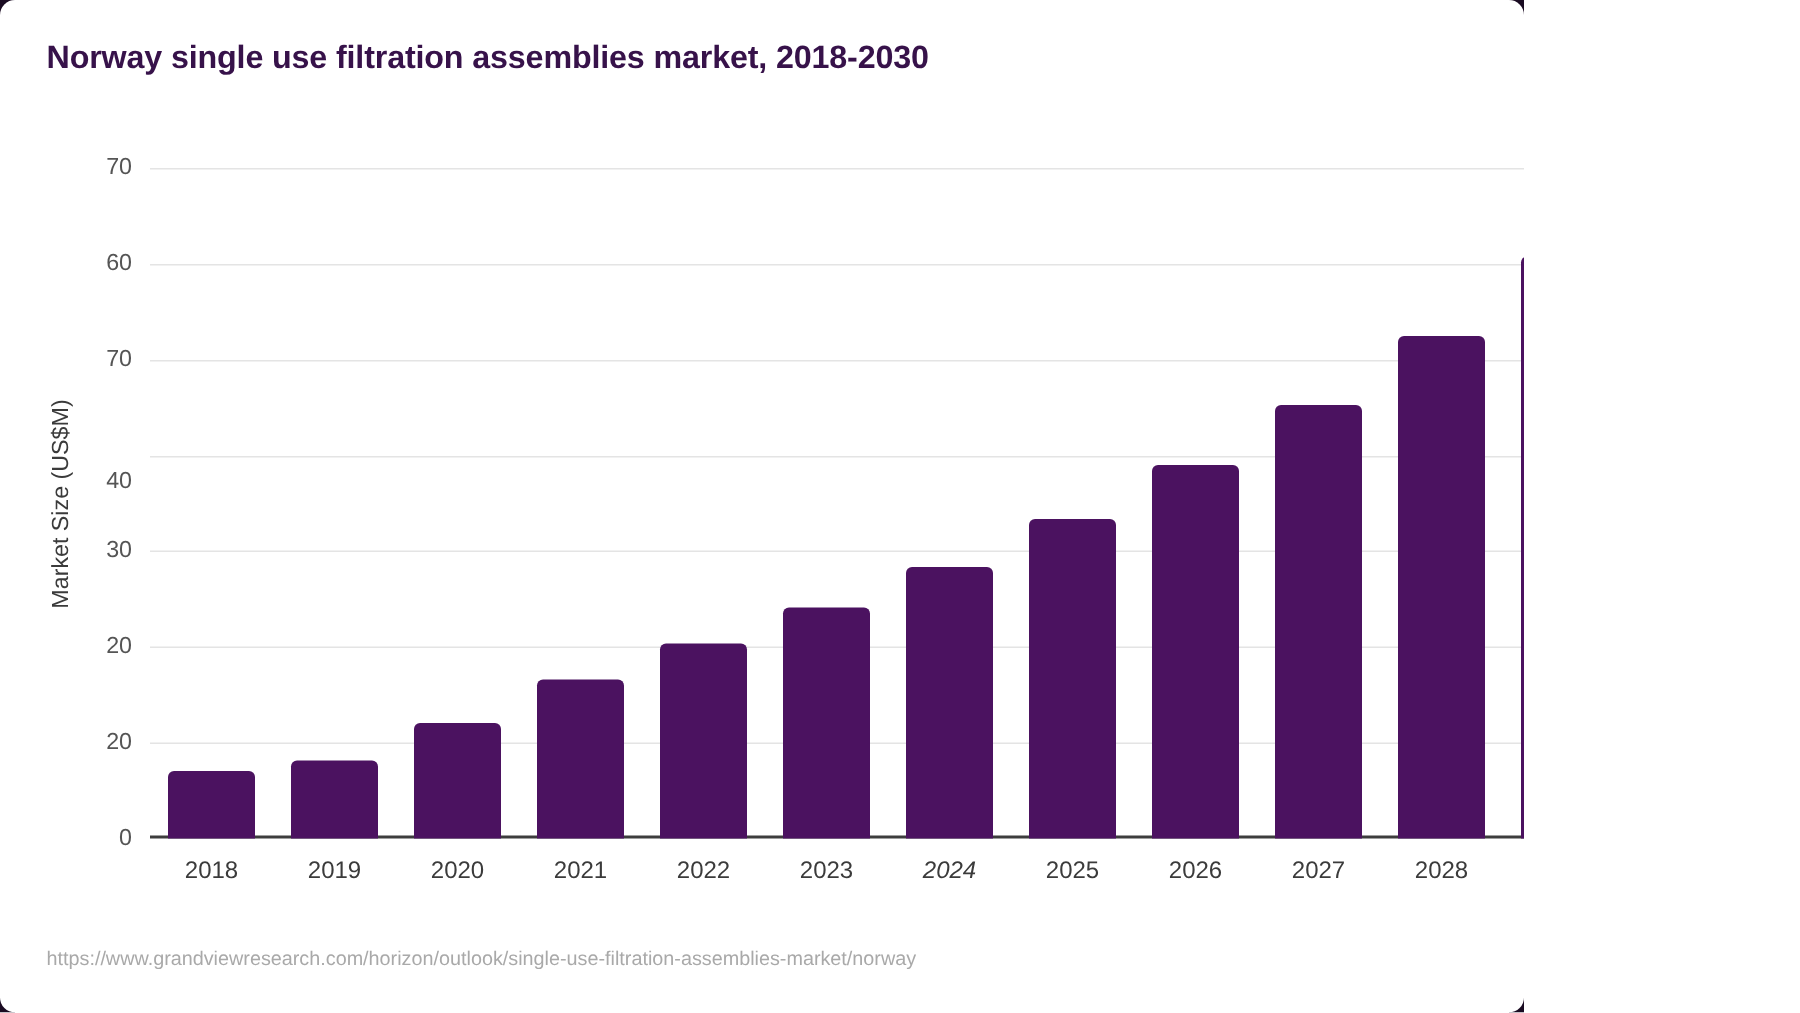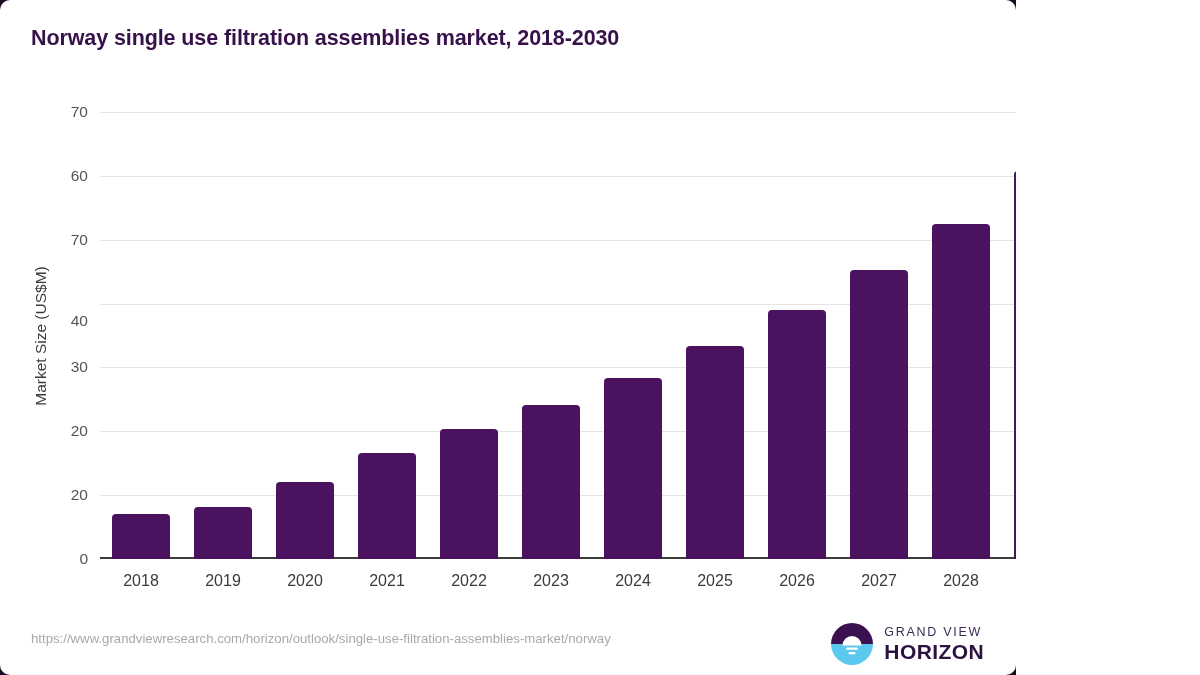--- a/index.html
+++ b/index.html
@@ -241,45 +241,25 @@
       <div class="bar" title="2030: 70.2" style="left: 996px; width: 58px; height: 448.277px; background: rgb(75, 18, 96);"></div>
     </div>
 
   <div class="xlabels" id="xlabels">
       <div class="xlabel" style="left: 41px;">2018</div>
       <div class="xlabel" style="left: 123px;">2019</div>
       <div class="xlabel" style="left: 205px;">2020</div>
       <div class="xlabel" style="left: 287px;">2021</div>
       <div class="xlabel" style="left: 369px;">2022</div>
       <div class="xlabel" style="left: 451px;">2023</div>
-      <div class="xlabel" style="left: 533px;">2024</div>
+      <div class="xlabel" style="left: 533px; font-style: italic;">2024</div>
       <div class="xlabel" style="left: 615px;">2025</div>
       <div class="xlabel" style="left: 697px;">2026</div>
       <div class="xlabel" style="left: 779px;">2027</div>
       <div class="xlabel" style="left: 861px;">2028</div>
       <div class="xlabel" style="left: 943px;">2029</div>
       <div class="xlabel" style="left: 1025px; margin-top: 34px;">2030</div>
     </div>
 
   <div class="source-url">https://www.grandviewresearch.com/horizon/outlook/single-use-filtration-assemblies-market/norway</div>
 
-  <div class="logo">
-    <svg class="logo-mark" viewBox="0 0 44 44">
-      <defs>
-        <clipPath id="circleClip">
-            <circle cx="22" cy="22" r="21"></circle>
-          </clipPath>
-      </defs>
-      <g clip-path="url(#circleClip)">
-        <rect x="0" y="0" width="44" height="22" fill="#3b1152"></rect>
-        <rect x="0" y="22" width="44" height="22" fill="#5bc8f0"></rect>
-        <path d="M12.5 23.5 A9.5 9.5 0 0 1 31.5 23.5 Z" fill="#ffffff"></path>
-        <rect x="16" y="25.6" width="12" height="2.2" rx="1.1" fill="#ffffff"></rect>
-        <rect x="18.4" y="30" width="7.2" height="2.2" rx="1.1" fill="#ffffff"></rect>
-      </g>
-    </svg>
-    <div class="logo-text">
-      <span class="top">GRAND VIEW</span>
-      <span class="bottom">HORIZON</span>
-    </div>
-  </div>
 
 </div>
 
 </body></html>

